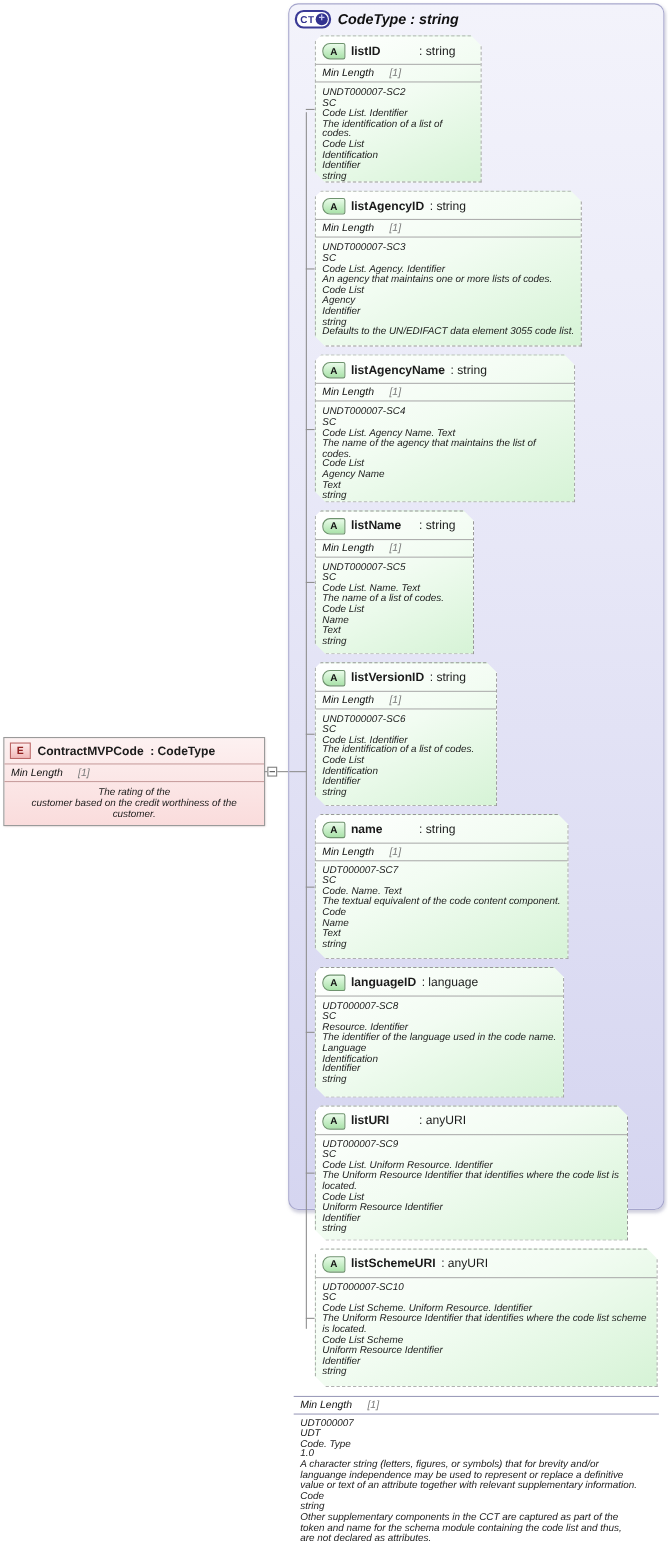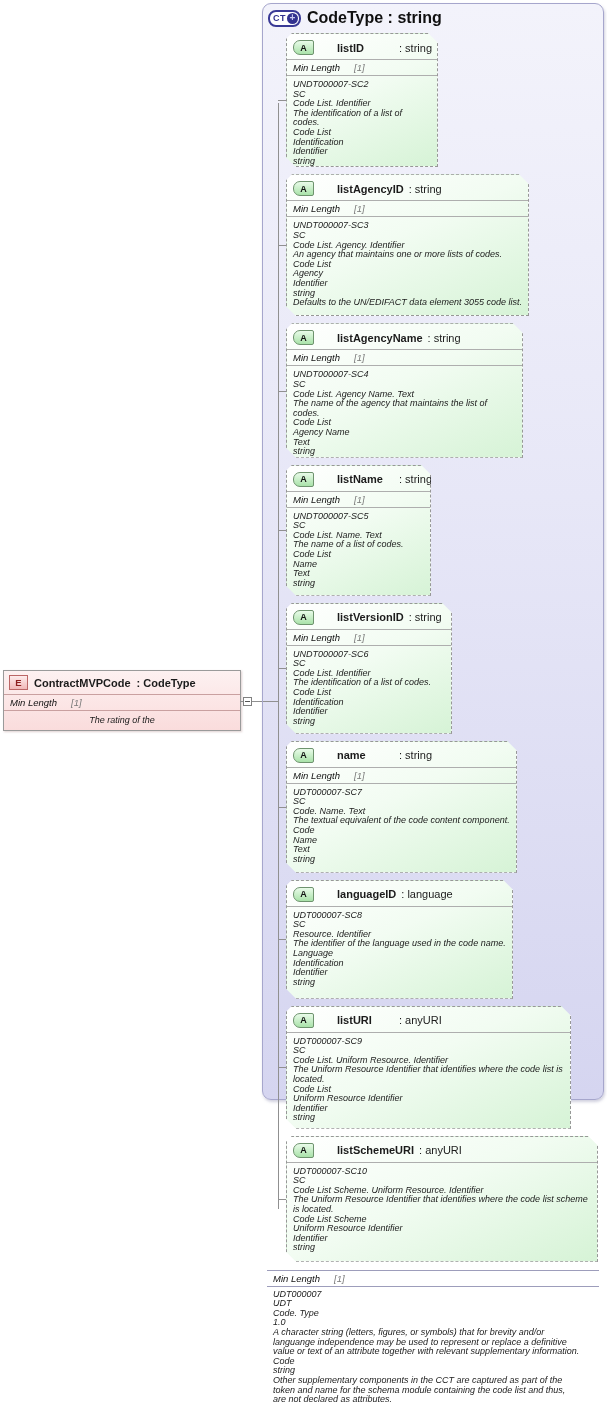--- a/index.html
+++ b/index.html
@@ -10,38 +10,38 @@
   .type-panel{position:absolute;left:262px;top:3px;width:342px;height:1097px;box-sizing:border-box;
     border:1px solid #a6a6cc;border-radius:9px;
     background:linear-gradient(180deg,#f3f3fb 0%,#e7e7f7 45%,#d5d5f0 100%);
     box-shadow:1px 2px 3px rgba(120,120,160,.35);}
   .panel-header{display:flex;align-items:center;gap:6px;padding:5px 0 0 5px;}
   .ct-icon{display:inline-flex;align-items:center;border:2px solid #3a3a96;border-radius:8px;
     background:#fff;padding:0 1px 0 3px;height:13px;}
   .ct-text{font-size:9px;font-weight:bold;color:#32328f;letter-spacing:.5px;}
   .ct-plus{width:11px;height:11px;border-radius:50%;background:#32328f;color:#c8c8f0;
     font-size:10px;line-height:10px;text-align:center;margin-left:1px;font-weight:bold;}
-  .panel-title{font-size:16px;font-weight:bold;color:#101010;}
+  .panel-title{font-size:13px;font-weight:bold;color:#101010;font-style:italic;}
 
   
   .attrs-wrap{position:relative;padding-left:23px;margin-top:6px;}
   .spine{position:absolute;left:15px;width:1px;background:#909090;}
   .attr-row{position:relative;margin-bottom:7px;}
   .attr-row::before{content:'';position:absolute;left:-8px;top:50%;width:8px;height:1px;background:#909090;}
   .attr-box{position:relative;box-sizing:border-box;border:1px dashed #979797;
     background:linear-gradient(155deg,#ffffff 0%,#f2fcf2 45%,#d6f3d6 100%);
     clip-path:polygon(6px 0,calc(100% - 10px) 0,100% 10px,100% 100%,10px 100%,0 calc(100% - 10px),0 6px);}
   .b0{width:152px;min-height:130px}.b1{width:243px;min-height:142px}.b2{width:237px;min-height:132px}
   .b3{width:145px;min-height:131px}.b4{width:166px;min-height:131px}.b5{width:231px;min-height:132px}
   .b6{width:227px;min-height:119px}.b7{width:285px;min-height:123px}.b8{width:312px;min-height:126px}
   .attr-header{display:flex;align-items:center;gap:5px;padding:6px 5px 4px 6px;}
   .a-icon{flex:0 0 auto;width:19px;height:13px;border:1px solid #6e936e;border-radius:7px 2px 2px 7px;
     background:linear-gradient(180deg,#e9fbe9,#a9e2a9);font-size:9px;font-weight:bold;color:#111;
     display:flex;align-items:center;justify-content:center;}
-  .attr-name{font-size:11px;font-weight:bold;min-width:57px;white-space:nowrap;margin-left:18px;}
+  .attr-name{font-size:11px;font-weight:bold;min-width:57px;white-space:nowrap;}
   .attr-type{font-size:11px;font-weight:normal;white-space:nowrap;}
   .sep{border-top:1px solid #aeaeae;height:0;}
   .facet-row{display:flex;gap:14px;padding:2px 6px;font-style:italic;font-size:9.5px;color:#111;}
   .facet-card{color:#7a7a7a;}
   .doc{padding:4px 6px 0;font-style:italic;font-size:9px;line-height:9.6px;color:#1b1b1b;}
   .doc-line{min-height:9.6px;}
 
   
   .bottom-block{margin-top:8px;}
   .bottom-sep{border-top:1px solid #9d9dbb;margin:0 4px;height:0;}
@@ -77,20 +77,21 @@
     <span class="el-title">: CodeType</span>
   </div>
   <div class="el-sep"></div>
   <div class="facet-row">
     <span class="facet-name">Min Length</span>
     <span class="facet-card">[1]</span>
   </div>
   <div class="el-sep"></div>
   <div class="el-doc">
       <div class="doc-line">The rating of the</div>
+      <div class="doc-line">customer based on the credit worthiness of the customer.</div>
     </div>
 </div>
 
 <div class="conn-outer"></div>
 <div class="minus-box"></div>
 
 <div class="type-panel">
   <div class="conn-inner"></div>
   <div class="panel-header">
     <span class="ct-icon">

